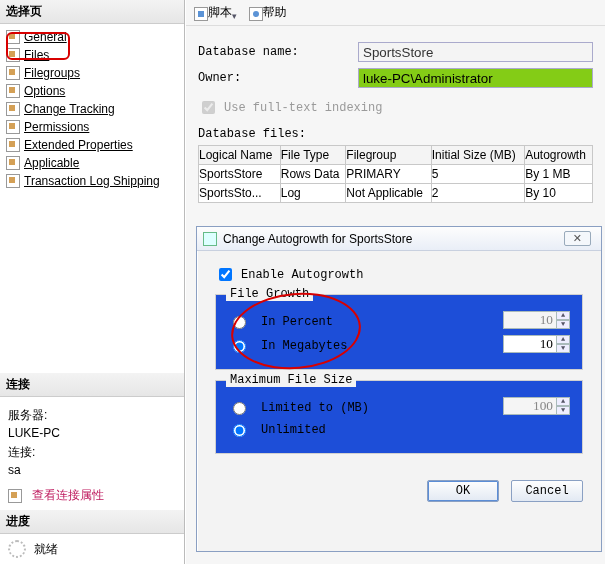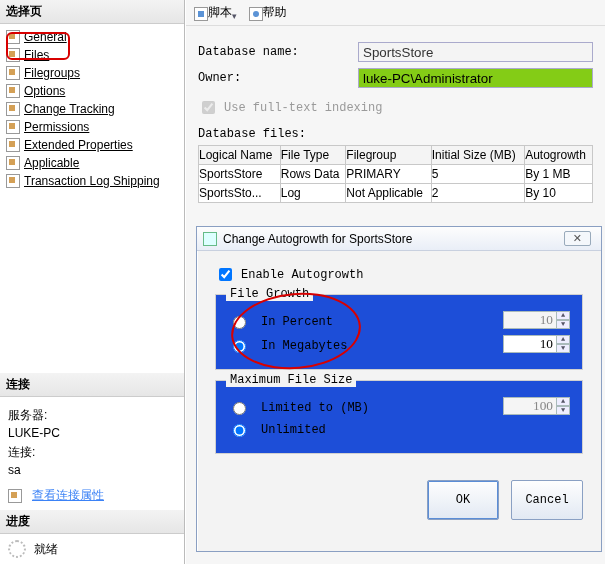--- a/index.html
+++ b/index.html
@@ -58,21 +58,21 @@
     position: absolute;
     left: 6px; top: 32px;
     width: 64px; height: 28px;
     border: 2px solid #d80000;
     border-radius: 6px;
     pointer-events: none;
     z-index: 5;
   }
   .conn-block { padding: 6px 8px; font-size: 12px; }
   .conn-block .lbl { margin: 4px 0 2px 0; }
-  .link { color: #3b82f6; text-decoration: underline; cursor: pointer; }
+  .link { color: #be185d; cursor: pointer; }
   .spinner {
     width: 18px; height: 18px;
     border: 2px dotted #bbb;
     border-radius: 50%;
     display: inline-block;
     vertical-align: middle;
     margin-right: 8px;
   }
   .right-pane {
     flex: 1;
@@ -189,21 +189,21 @@
   .spin .btns div {
     width: 14px; height: 9px; border:1px solid #abb;
     background:#eef; font-size:7px; text-align:center; line-height:7px;
     color:#556;
   }
   .dlg-buttons {
     display: flex; justify-content: flex-end;
     gap: 12px; padding: 6px 18px 8px 0;
   }
   .btn {
-    min-width: 72px; height: 40px;
+    min-width: 72px; height: 22px;
     border: 1px solid #8aa0c3;
     background: linear-gradient(#fefefe,#e2e9f3);
     border-radius: 2px;
     font-family: "Courier New", monospace;
     font-size: 12px;
   }
   .btn.focus { box-shadow: 0 0 0 1px #5b8dd6 inset; }
   .dlg-red {
     position: absolute;
     left: 34px; top: 42px;

